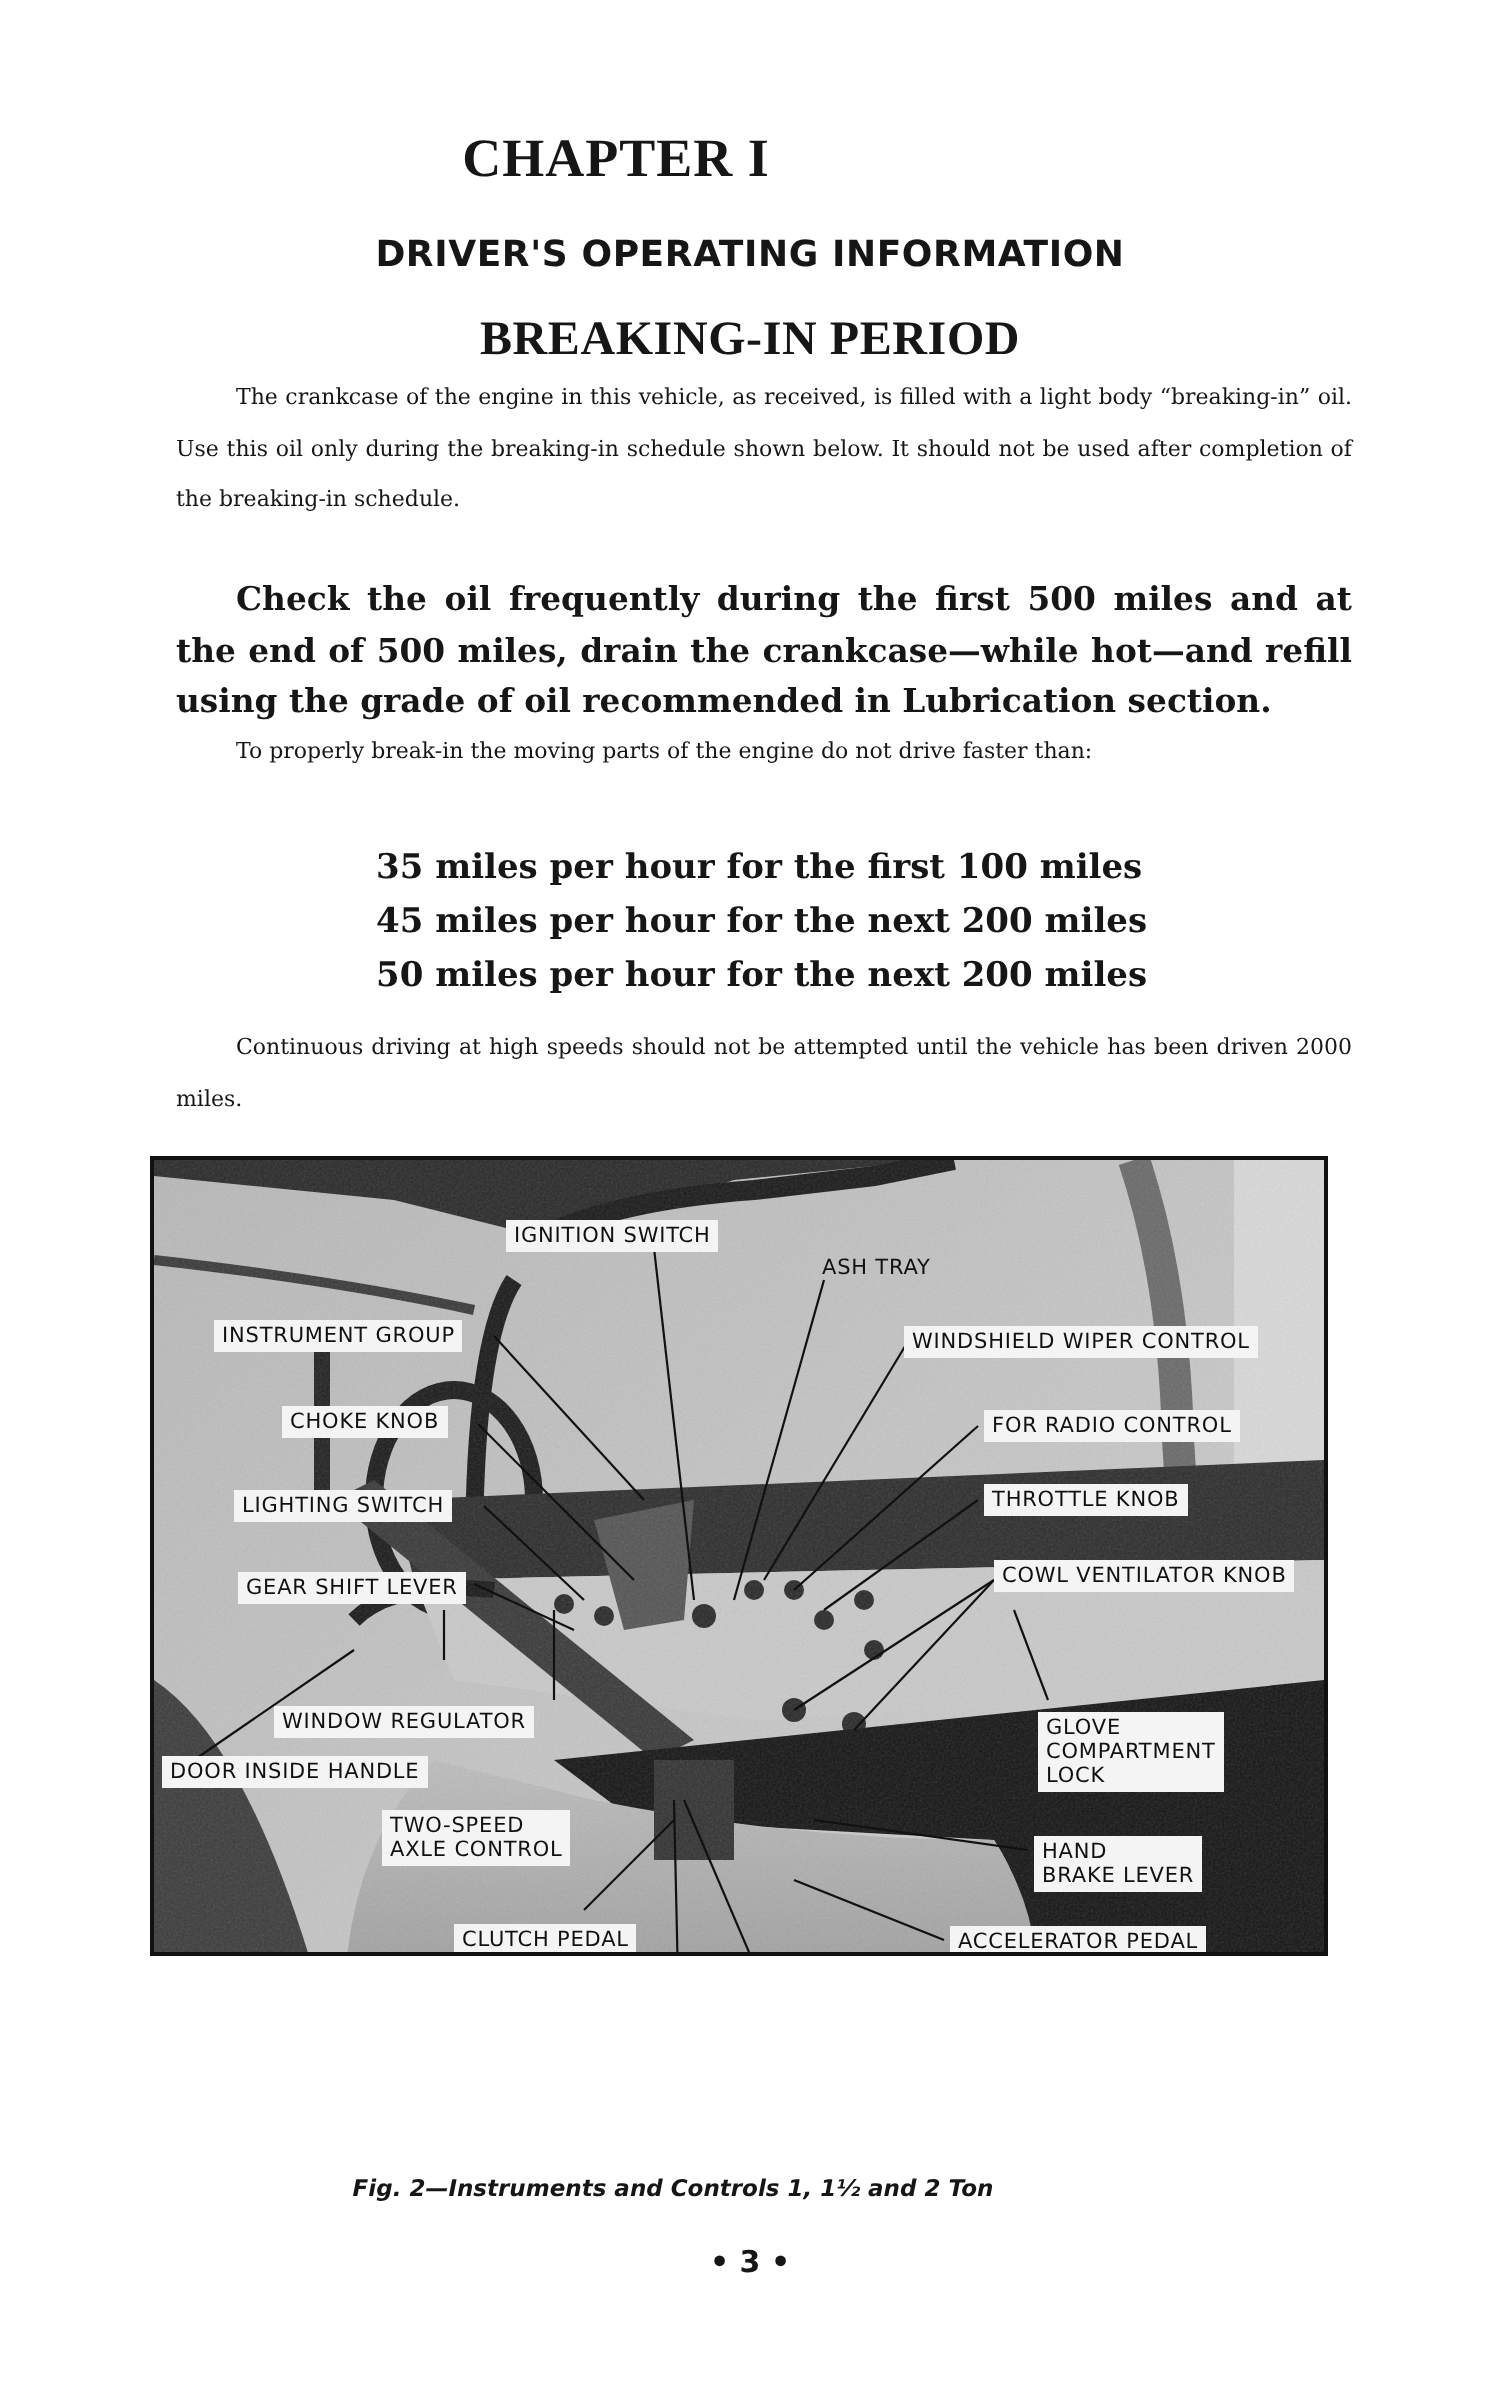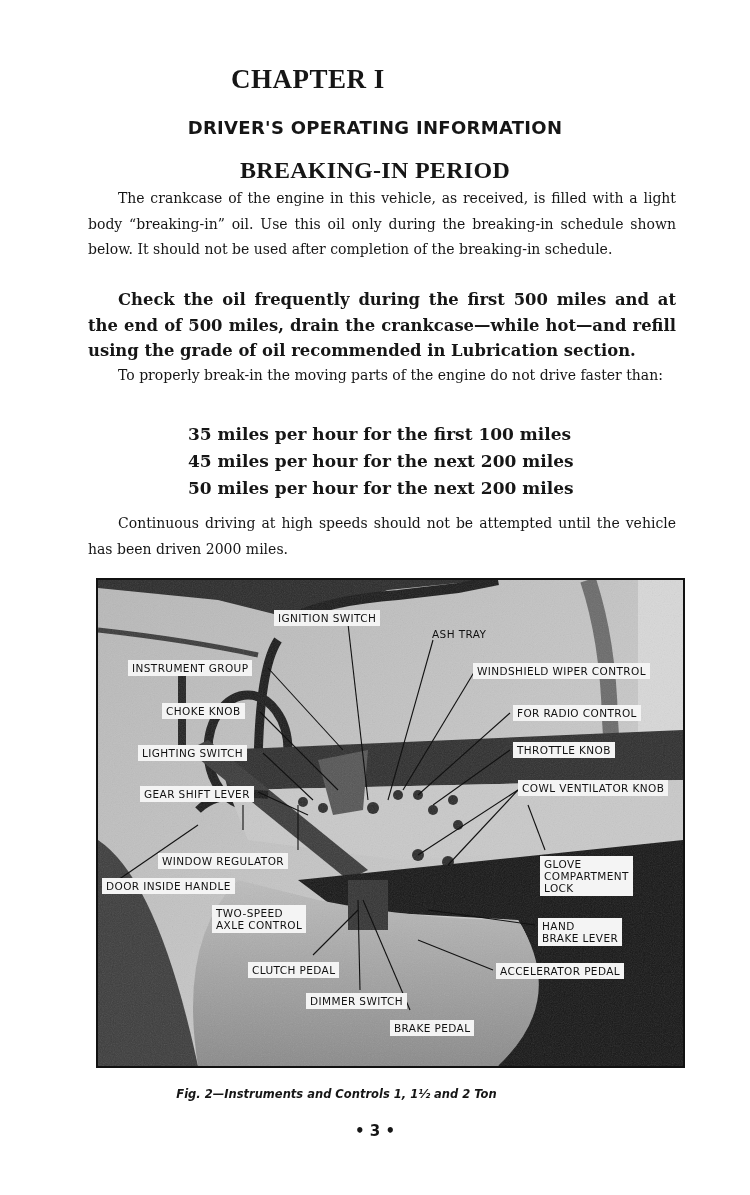--- a/index.html
+++ b/index.html
@@ -6,31 +6,31 @@
     body { width: 750px; height: 1195px; position: relative; overflow: hidden; color: #161616; }
 
     #chapter { position: absolute; top: 64px; left: 0; width: 616px; text-align: center;
       font-family: "Liberation Serif", serif; font-weight: bold; font-size: 27px; letter-spacing: 0.5px; }
     #section { position: absolute; top: 117px; left: 0; width: 750px; text-align: center;
       font-family: "DejaVu Sans", sans-serif; font-weight: bold; font-size: 18px; letter-spacing: 0.3px; }
     #subsection { position: absolute; top: 157px; left: 0; width: 750px; text-align: center;
       font-family: "Liberation Serif", serif; font-weight: bold; font-size: 24px; letter-spacing: 0.3px; }
 
     .para { position: absolute; left: 88px; width: 588px; font-family: "DejaVu Serif", serif;
-      font-size: 14px; line-height: 25.5px; text-align: justify; text-align-last: left; margin: 0; }
+      font-size: 11px; line-height: 25.5px; text-align: justify; text-align-last: left; margin: 0; }
     .para .indent { display: inline-block; width: 30px; }
     #p1 { top: 186px; }
     #p2 { top: 287px; font-weight: bold; font-size: 16.4px; }
     #p3 { top: 363px; }
     #p4 { top: 511px; }
 
     #speed-list { position: absolute; top: 421px; left: 188px; margin: 0; padding: 0; list-style: none;
       font-family: "DejaVu Serif", serif; font-weight: bold; font-size: 17px; line-height: 27px; }
 
-    #figure { position: absolute; left: 96px; top: 578px; width: 589px; height: 490px;
+    #figure { position: absolute; left: 75px; top: 578px; width: 589px; height: 400px;
       background: #9a9a9a; border: 2px solid #111; box-sizing: border-box; overflow: hidden; }
     #figure svg.photo { position: absolute; left: 0; top: 0; }
     .callout { position: absolute; background: #f4f4f4; color: #111;
       font-family: "DejaVu Sans", sans-serif; font-size: 10.5px; letter-spacing: 0.4px;
       padding: 2px 4px; line-height: 12px; white-space: nowrap; }
     .callout.multi { white-space: normal; }
     .callout .ln { display: block; }
 
     #caption { position: absolute; top: 1087px; left: 0; width: 673px; text-align: center;
       font-family: "DejaVu Sans", sans-serif; font-weight: bold; font-style: italic; font-size: 11.5px; }

